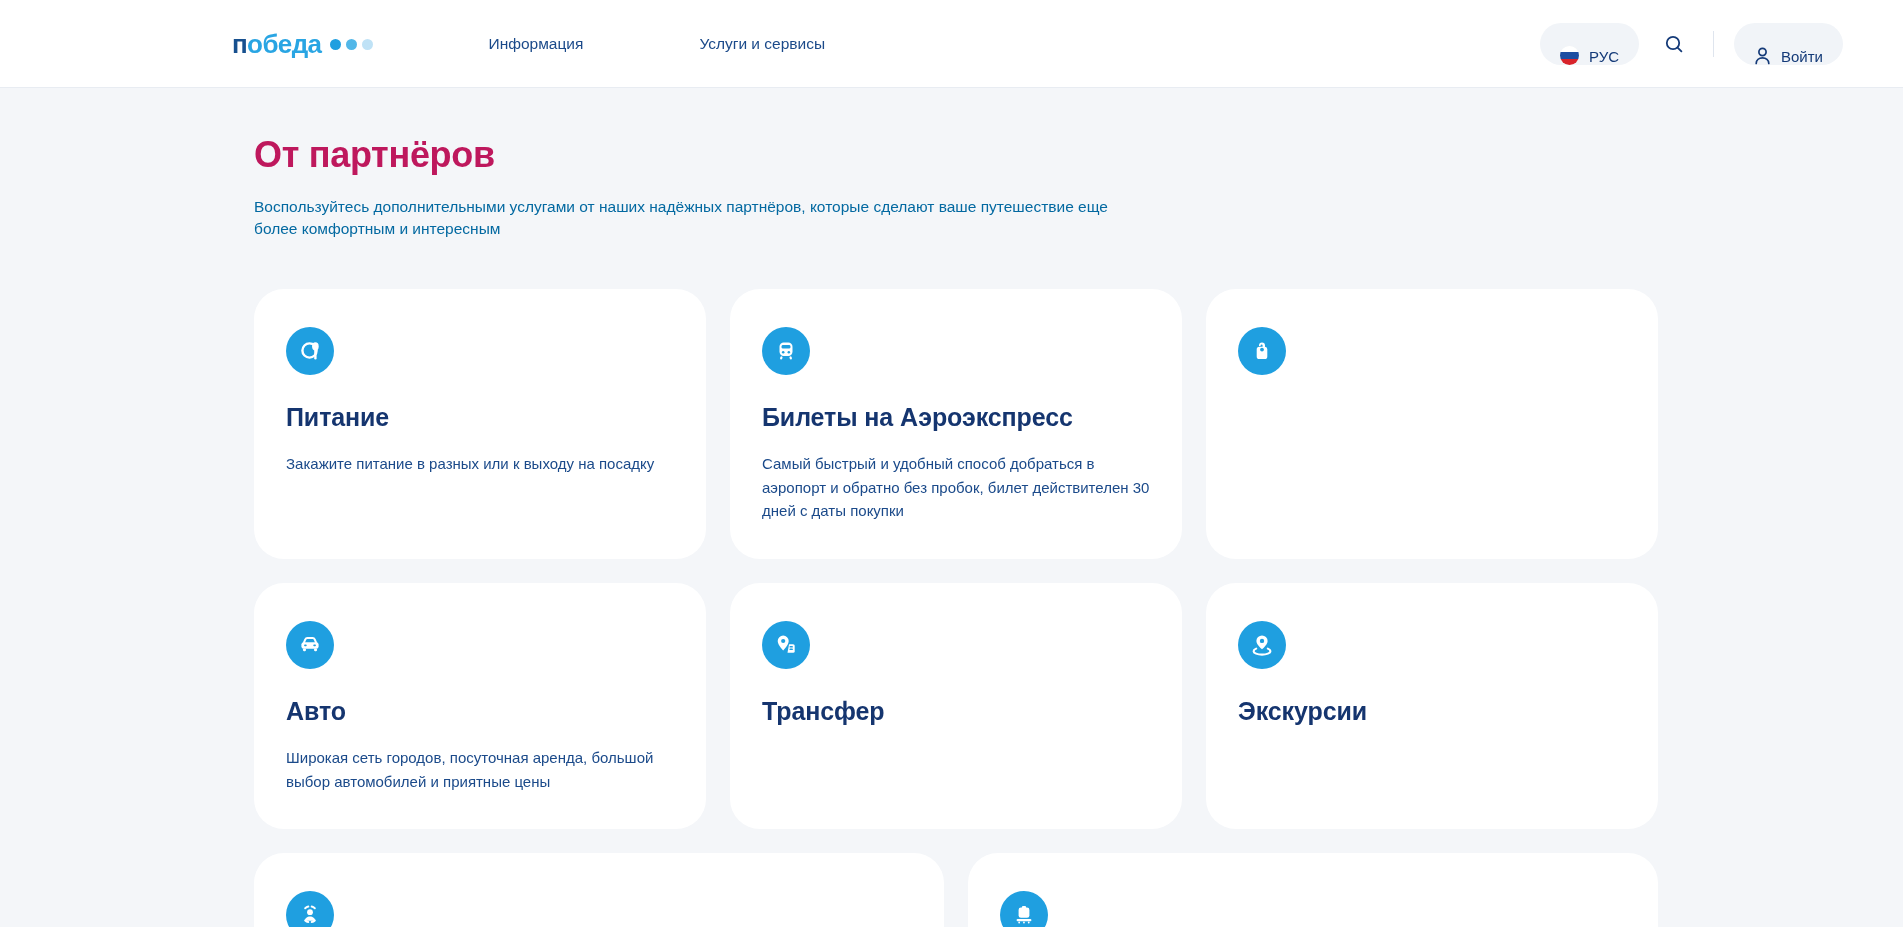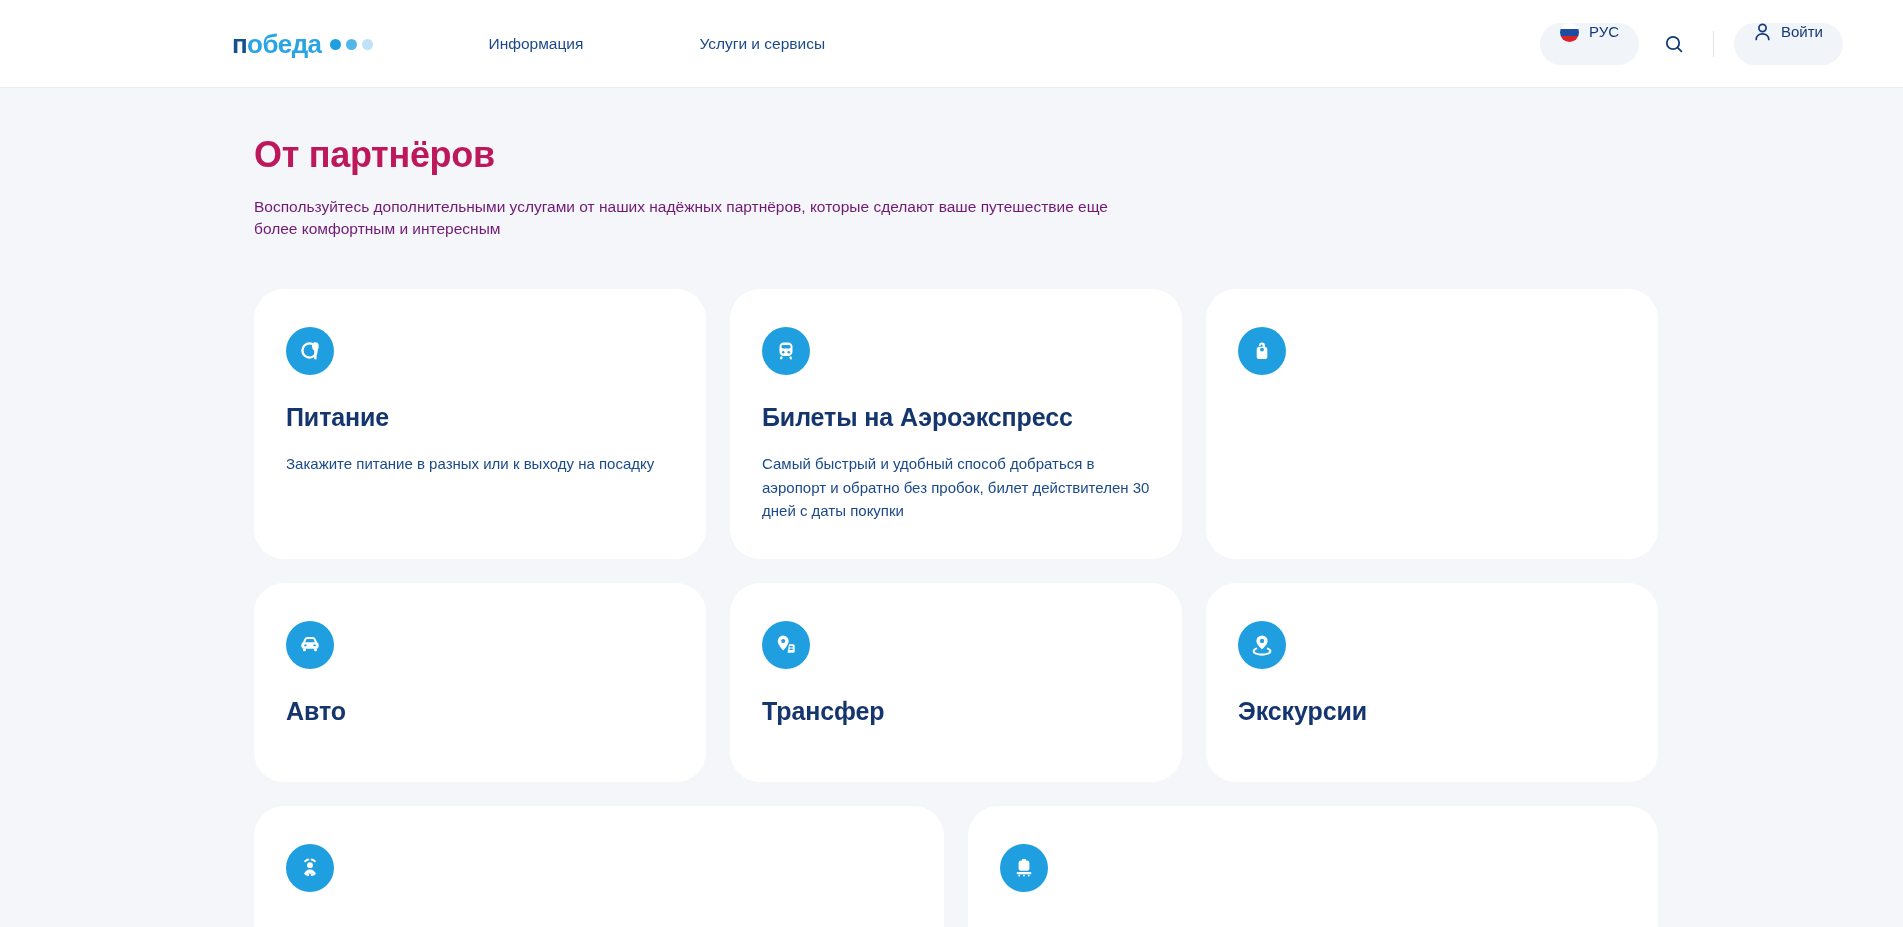--- a/index.html
+++ b/index.html
@@ -71,21 +71,21 @@
 
   .header-right {
     margin-left: auto;
     display: flex;
     align-items: center;
     gap: 16px;
   }
 
   .pill {
     display: flex;
-    align-items: flex-start;
+    align-items: flex-end;
     gap: 10px;
     height: 42px;
     padding: 0 20px;
     border-radius: 21px;
     background: #f1f4f8;
     cursor: pointer;
     font-size: 15px;
     color: #143a78;
     white-space: nowrap;
   }
@@ -131,21 +131,21 @@
     font-weight: 700;
     color: #be185d;
     letter-spacing: -0.3px;
     margin-top: 46px;
   }
 
   .page-sub {
     margin-top: 20px;
     font-size: 15.5px;
     line-height: 1.45;
-    color: #701a75;
+    color: #0369a1;
     max-width: 900px;
   }
 
   
   .grid {
     margin-top: 48px;
     display: grid;
     grid-template-columns: repeat(3, 1fr);
     column-gap: 24px;
     row-gap: 24px;
@@ -294,20 +294,21 @@
         <svg width="28" height="28" viewBox="0 0 28 28" aria-hidden="true">
           <path d="M8 11.4l1.3-3.1a2.2 2.2 0 0 1 2-1.3h5.4a2.2 2.2 0 0 1 2 1.3l1.3 3.1" fill="none" stroke="#ffffff" stroke-width="2" stroke-linecap="round"></path>
           <rect x="5.4" y="11.2" width="17.2" height="6.6" rx="2.4" fill="#ffffff"></rect>
           <rect x="6.9" y="17.6" width="3.1" height="2.6" rx="1.1" fill="#ffffff"></rect>
           <rect x="18" y="17.6" width="3.1" height="2.6" rx="1.1" fill="#ffffff"></rect>
           <rect x="8.1" y="13.5" width="2.6" height="1.7" rx="0.8" fill="#1f9fe0"></rect>
           <rect x="17.3" y="13.5" width="2.6" height="1.7" rx="0.8" fill="#1f9fe0"></rect>
         </svg>
       </div>
       <h2 class="card-title">Авто</h2>
+      <p class="card-desc">Широкая сеть городов, посуточная аренда, большой выбор автомобилей и приятные цены</p>
     </article>
 
     <article class="card">
       <div class="card-icon">
         <svg width="28" height="28" viewBox="0 0 28 28" aria-hidden="true">
           <path d="M11.2 4.6a5.5 5.5 0 0 1 5.5 5.5c0 3.9-5.5 9.5-5.5 9.5S5.7 14 5.7 10.1a5.5 5.5 0 0 1 5.5-5.5z" fill="#ffffff"></path>
           <circle cx="11.2" cy="10" r="2.1" fill="#1f9fe0"></circle>
           <path d="M17.1 13.2l4 0a1.6 1.6 0 0 1 1.6 1.6v5.4a1.6 1.6 0 0 1-1.6 1.6h-5.6z" fill="#ffffff"></path>
           <rect x="17.5" y="15.1" width="3.4" height="1.5" rx="0.7" fill="#1f9fe0"></rect>
           <rect x="17.5" y="17.6" width="3.4" height="1.5" rx="0.7" fill="#1f9fe0"></rect>

